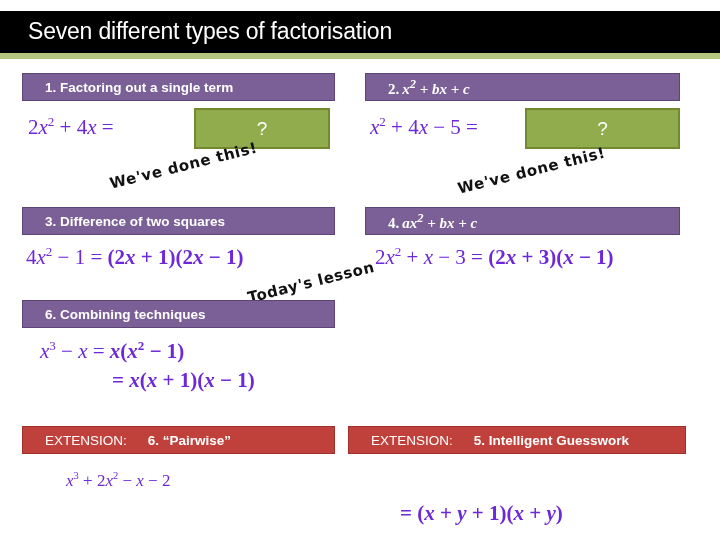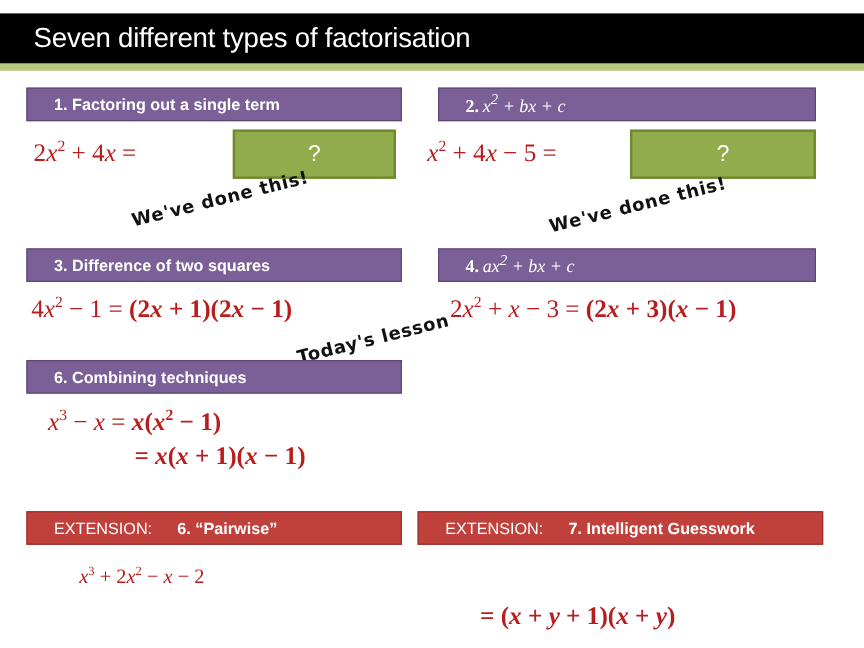--- a/index.html
+++ b/index.html
@@ -71,36 +71,36 @@
     border: 1px solid #9e2f29;
     gap: 17px;
   }
   .hdr .ext-prefix {
     font-weight: 400;
     margin-right: 4px;
   }
   .hdr .math-hdr {
     font-family: "Liberation Serif", serif;
     font-style: italic;
-    font-weight: normal;
+    font-weight: bold;
     font-size: 15px;
   }
   .hdr .num-hdr {
     font-family: "Liberation Serif", serif;
     font-weight: bold;
     font-style: normal;
     font-size: 15px;
     margin-right: 3px;
   }
 
   
   .math {
     position: absolute;
     font-family: "Liberation Serif", serif;
-    color: #b91c1c;
+    color: #6d28d9;
     white-space: nowrap;
     line-height: 1.18;
   }
   .math i { font-style: italic; }
   .math sup {
     font-size: 0.62em;
     vertical-align: super;
     line-height: 0;
   }
   .m-lhs {
@@ -152,21 +152,21 @@
   </div>
   <div class="math m-lhs" style="left:28px; top:104px;">2<i>x</i><sup>2</sup> + 4<i>x</i> =</div>
   <div class="answer-box" style="left:194px; top:97px; width:136px; height:41px;">
     <span>?</span>
   </div>
   <div class="annot" style="left:110px; top:164px;">We've done this!</div>
 
   <div class="hdr hdr-purple" style="left:365px; top:62px; width:315px;">
     <span><span class="num-hdr">2.</span><span class="math-hdr">x<sup>2</sup> + bx + c</span></span>
   </div>
-  <div class="math m-lhs" style="left:356px; top:104px;"><i>x</i><sup>2</sup> + 4<i>x</i> − 5 =</div>
+  <div class="math m-lhs" style="left:370px; top:104px;"><i>x</i><sup>2</sup> + 4<i>x</i> − 5 =</div>
   <div class="answer-box" style="left:525px; top:97px; width:155px; height:41px;">
     <span>?</span>
   </div>
   <div class="annot" style="left:458px; top:169px;">We've done this!</div>
 
   <div class="hdr hdr-purple" style="left:22px; top:196px; width:313px;">
     <span>3. Difference of two squares</span>
   </div>
   <div class="math m-lhs" style="left:26px; top:234px;">4<i>x</i><sup>2</sup> − 1 = <b>(2<i>x</i> + 1)(2<i>x</i> − 1)</b></div>
   <div class="annot" style="left:248px; top:278px;">Today's lesson</div>
@@ -183,17 +183,17 @@
   <div class="math m-lhs" style="left:112px; top:357px;"><b>= <i>x</i>(<i>x</i> + 1)(<i>x</i> − 1)</b></div>
 
   <div class="hdr hdr-red" style="left:22px; top:415px; width:313px;">
     <span class="ext-prefix">EXTENSION:</span>
     <span>6. “Pairwise”</span>
   </div>
   <div class="math m-small" style="left:66px; top:460px;text-align:center;"><i>x</i><sup>3</sup> + 2<i>x</i><sup>2</sup> − <i>x</i> − 2</div>
 
   <div class="hdr hdr-red" style="left:348px; top:415px; width:338px;">
     <span class="ext-prefix">EXTENSION:</span>
-    <span>7. Intelligent Guesswork</span>
+    <span>5. Intelligent Guesswork</span>
   </div>
   <div class="math m-lhs" style="left:400px; top:490px;"><b>= (<i>x</i> + <i>y</i> + 1)(<i>x</i> + <i>y</i>)</b></div>
 
 </div>
 
 </body></html>

